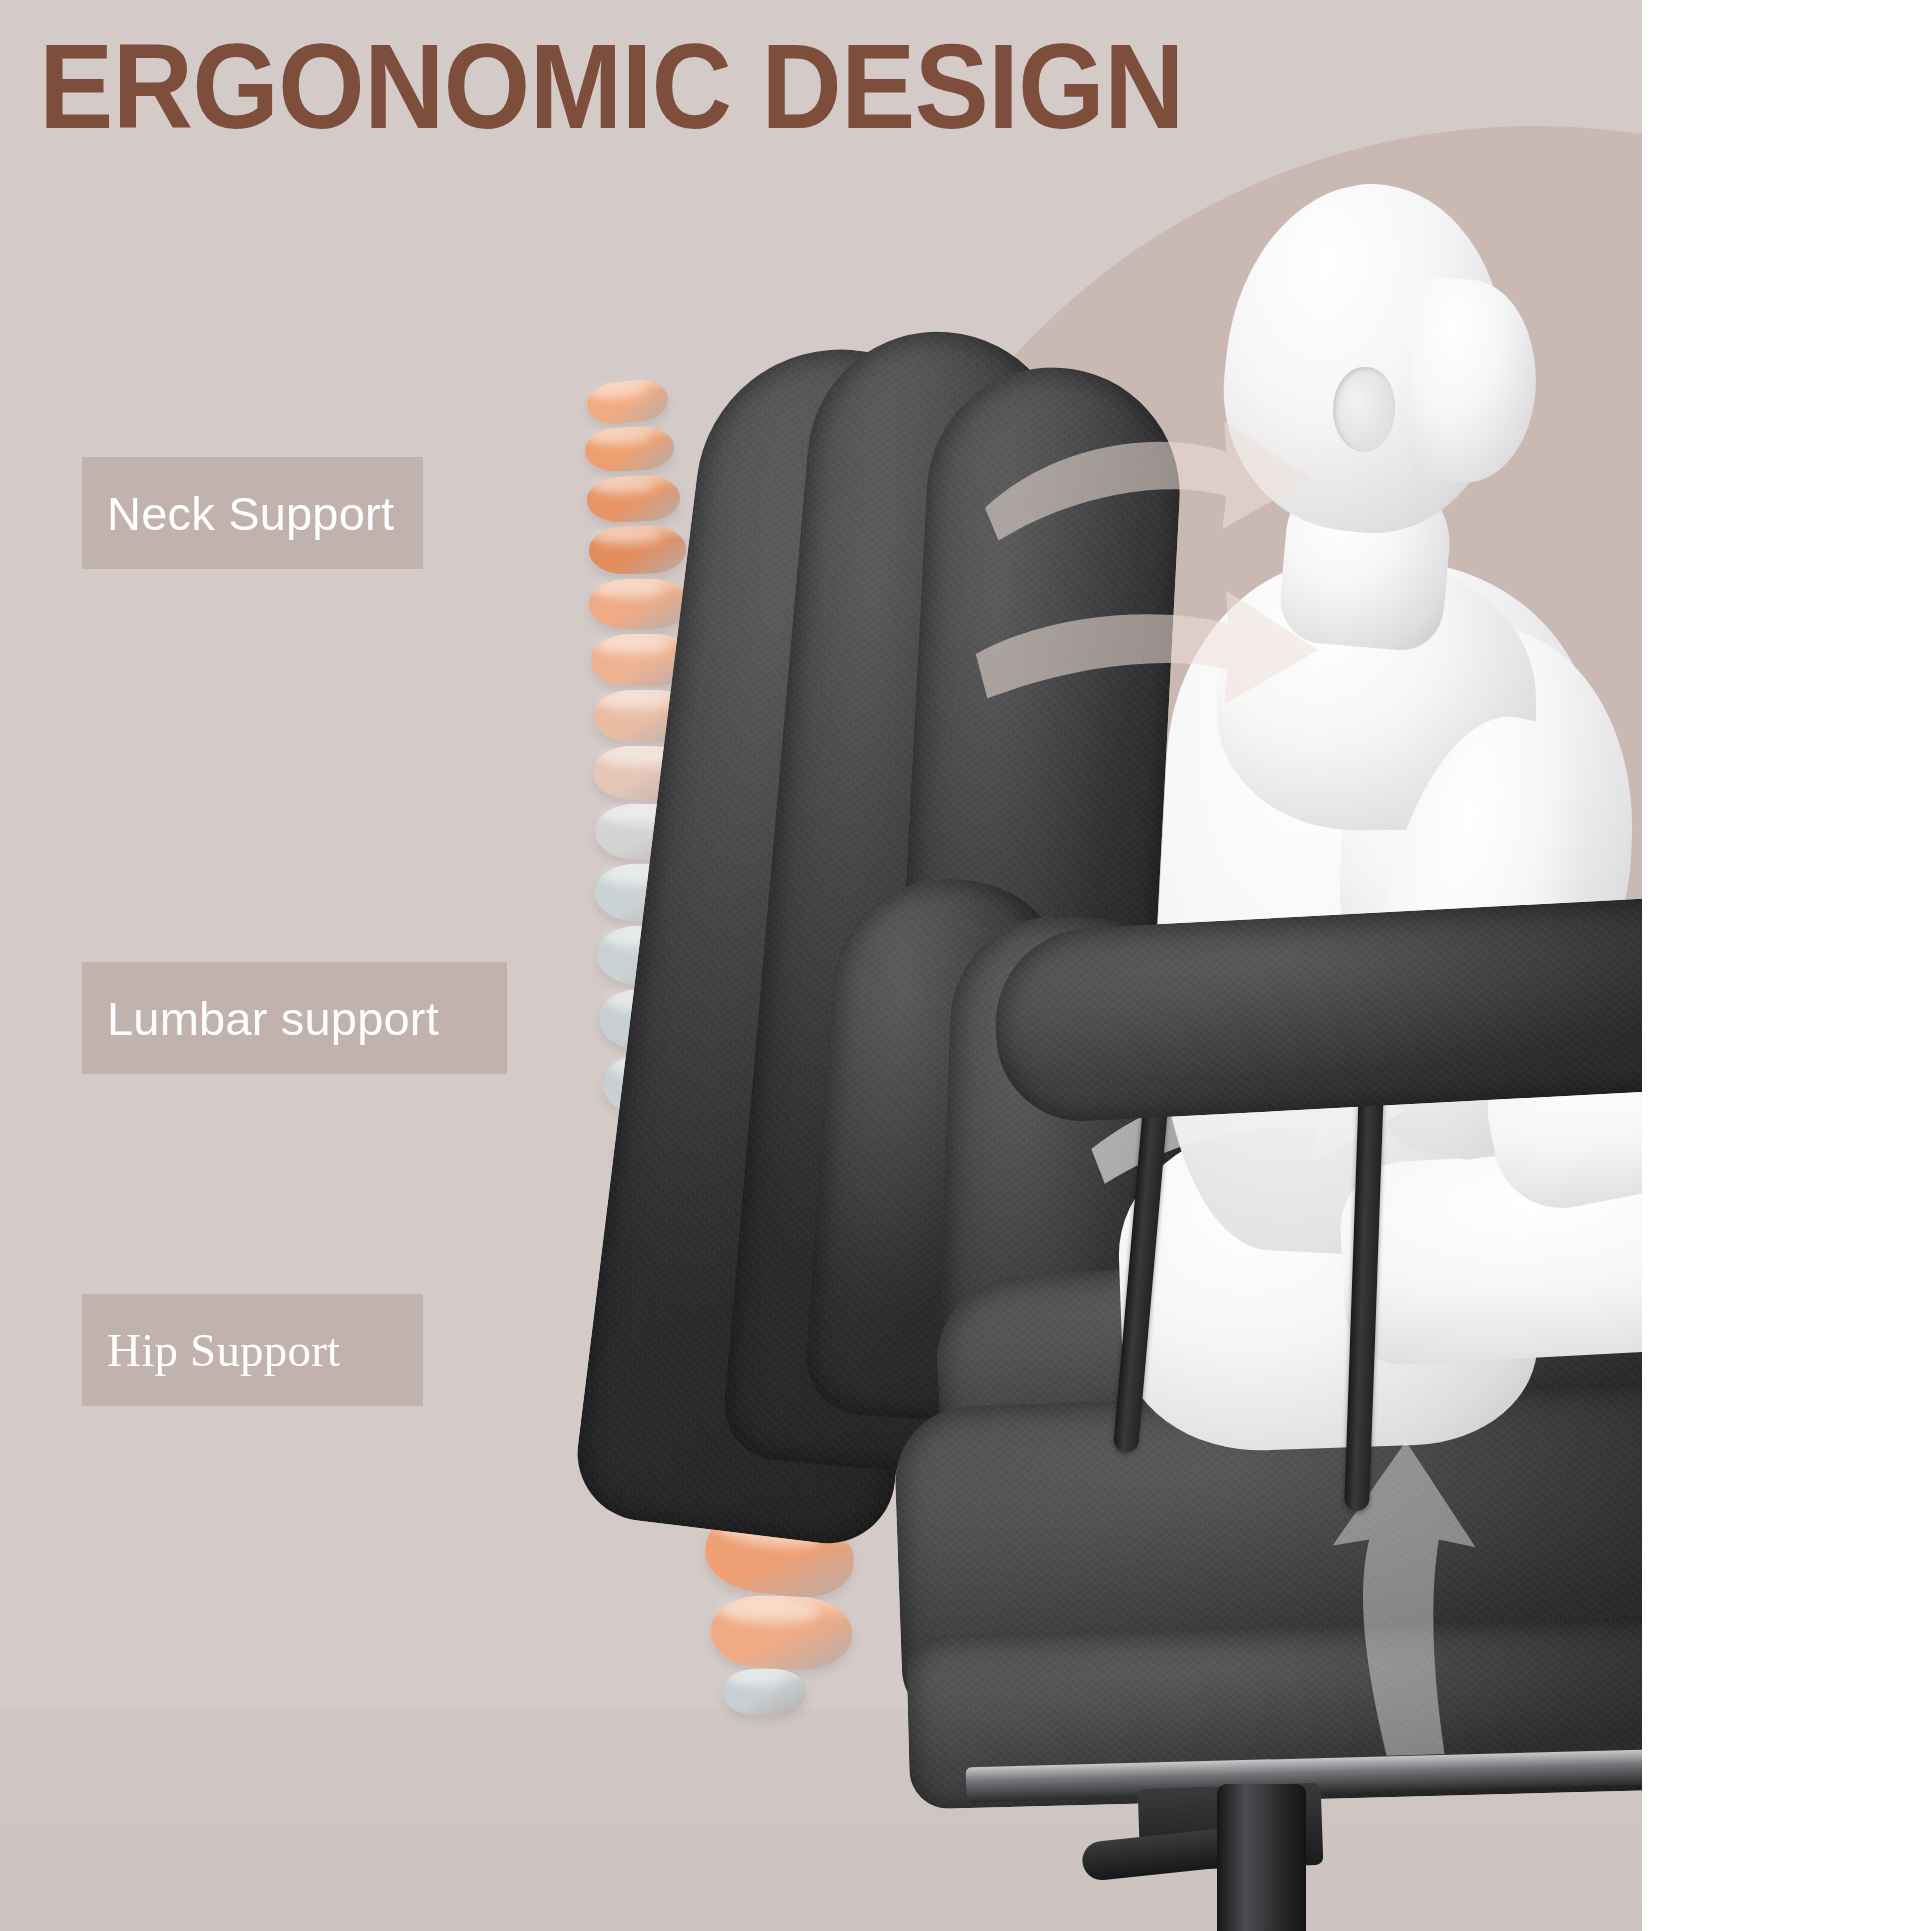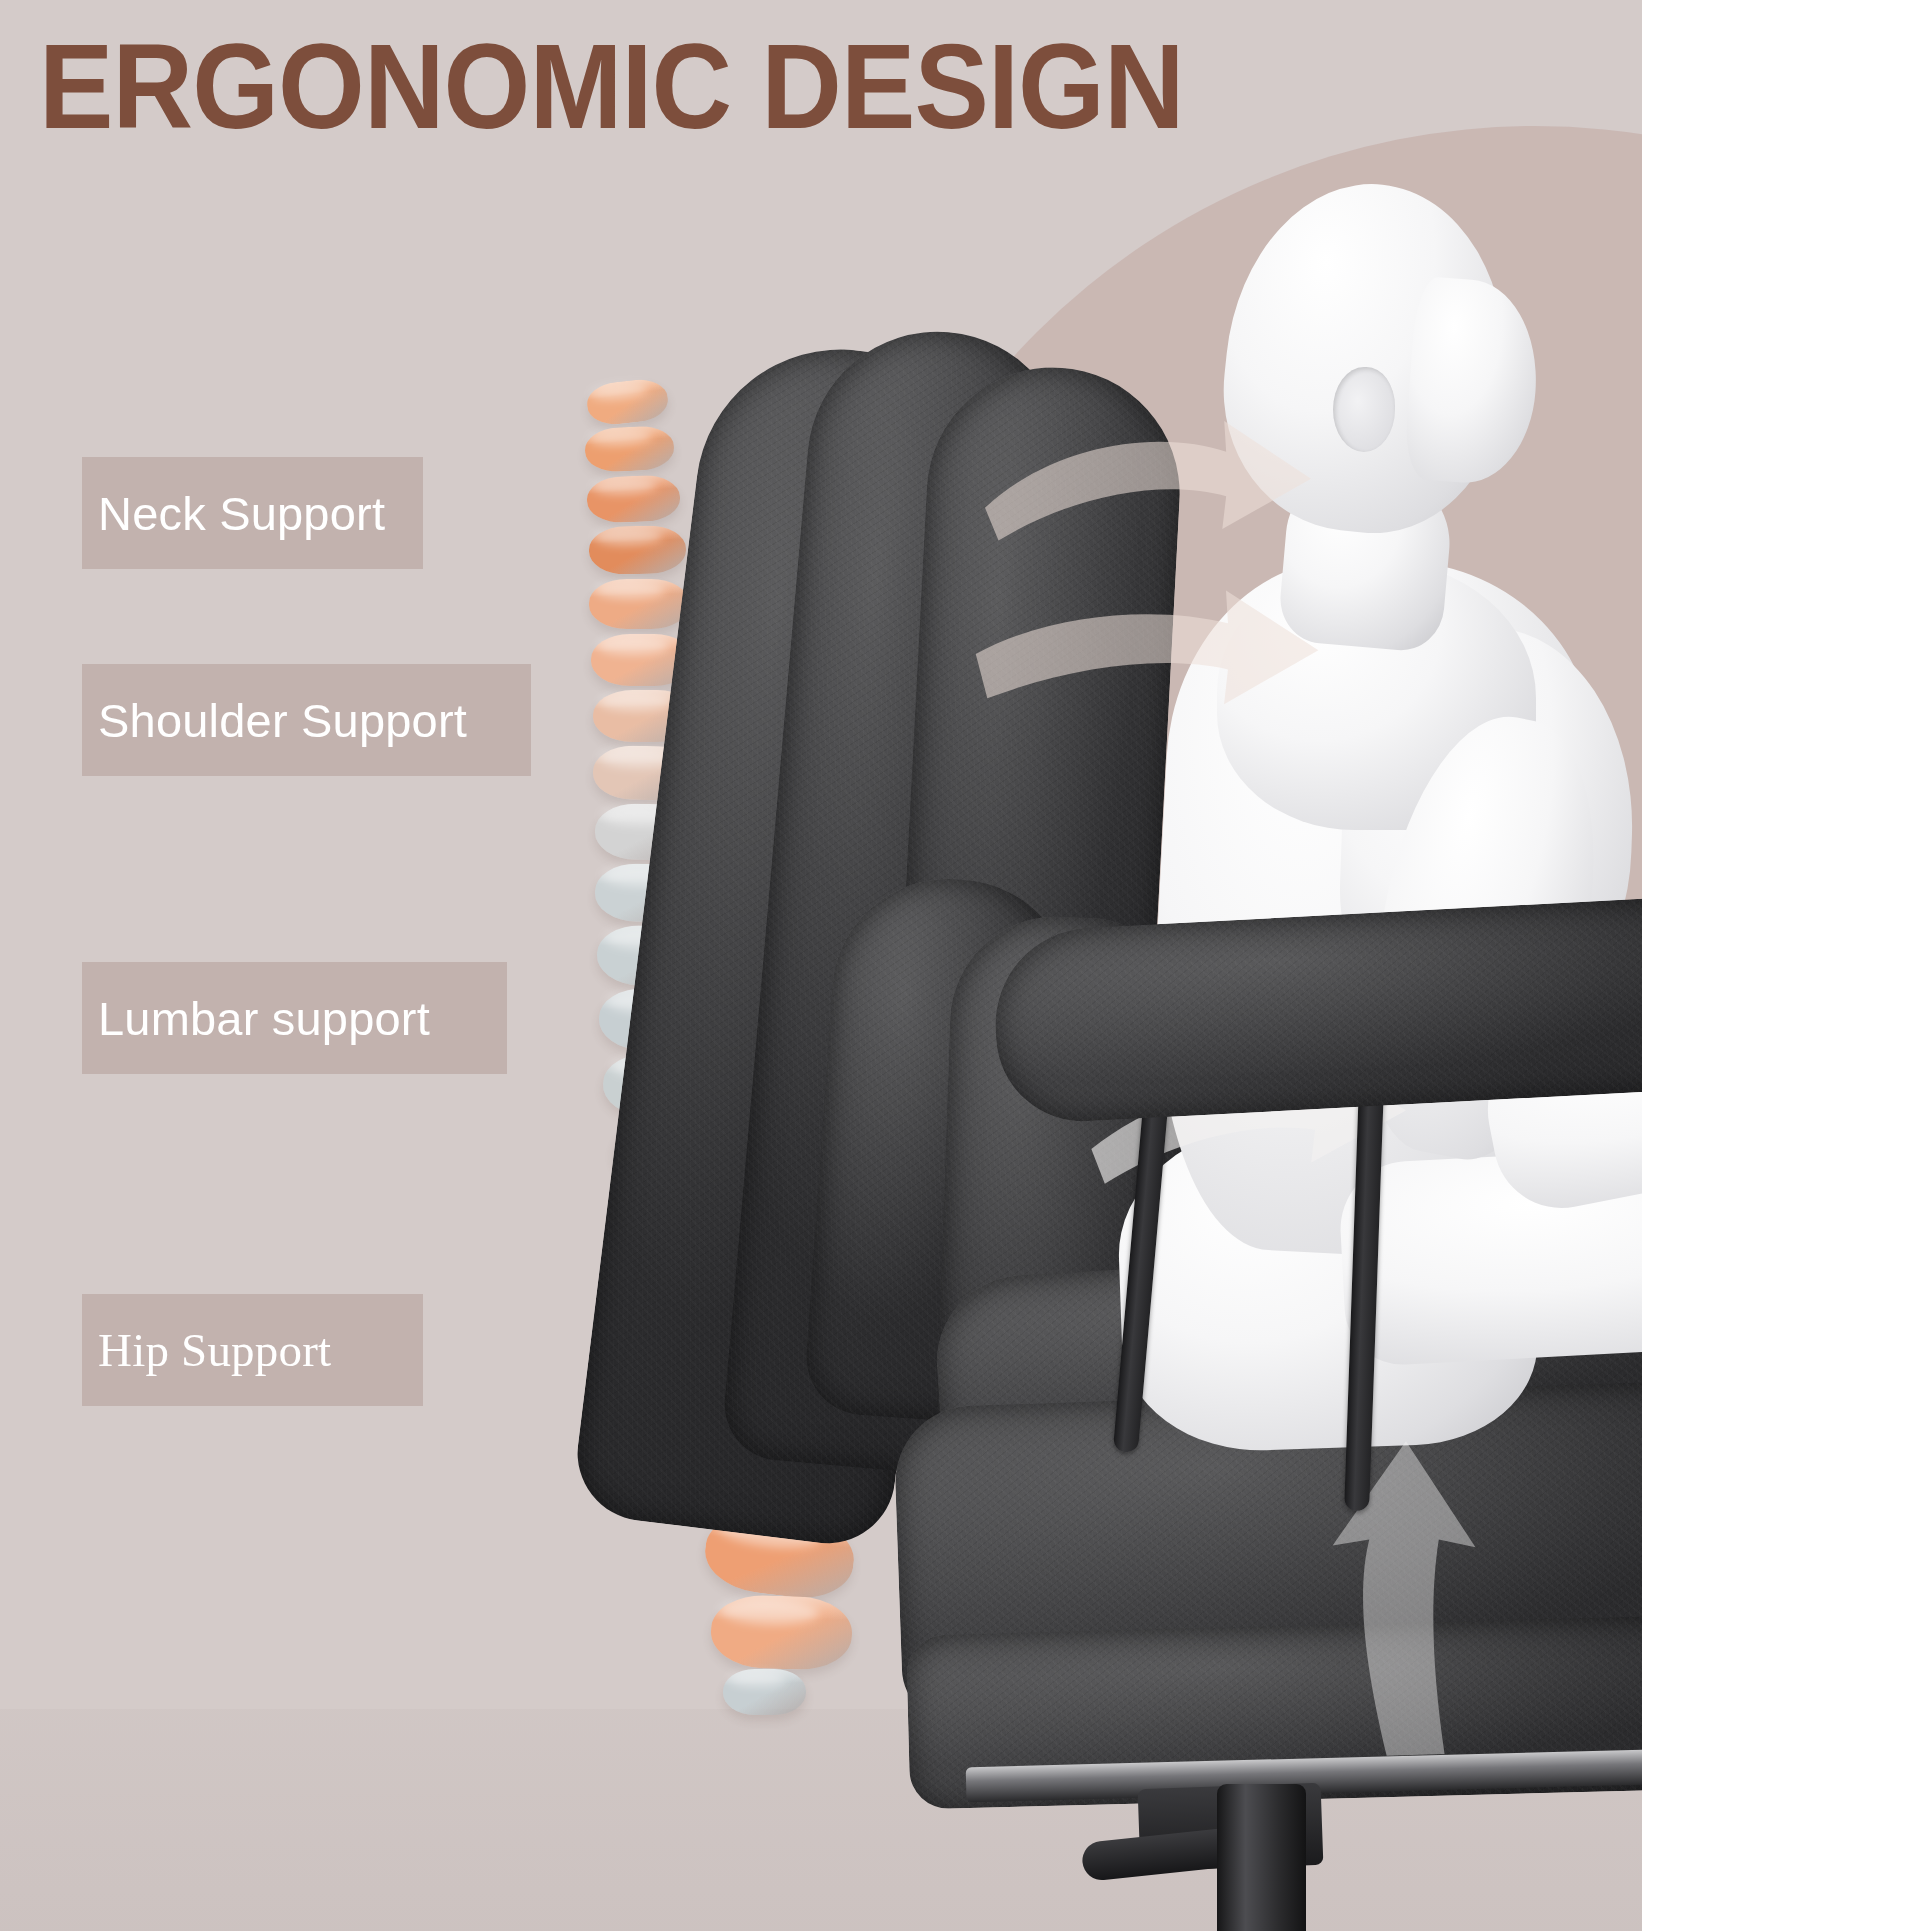--- a/index.html
+++ b/index.html
@@ -40,21 +40,21 @@
     white-space:nowrap;
   }
   
   .chip{
     position:absolute;
     background:#c2b2ae;
     color:#ffffff;
     font-size:47px;
     font-weight:400;
     display:flex;align-items:center;
-    padding:0 16px;
+    padding:0 25px;
     height:112px;
     box-sizing:border-box;
     letter-spacing:0.2px;
   }
   #chip-neck{left:82px;top:457px;width:341px;}
   #chip-shoulder{left:82px;top:664px;width:449px;}
   #chip-lumbar{left:82px;top:962px;width:425px;}
   #chip-hip{left:82px;top:1294px;width:341px;}
 
   
@@ -336,18 +336,17 @@
   </div>
 
   <div class="arrow" id="arrow-hip" style="left:1294px;top:1439px;width:222px;height:319px;opacity:.42;">
     <svg width="222" height="319" viewBox="0 0 230 330">
       <path d="M96 328 C 74 236, 64 160, 78 104 L 40 110 L 116 2 L 188 112 L 150 104
                C 140 168, 144 244, 156 326 Z" fill="#f7f6f6"></path>
     </svg>
   </div>
 
   <div class="chip" id="chip-neck" style="background: rgb(194, 178, 174); color: rgb(255, 255, 255);">Neck Support</div>
-  <div class="chip" id="chip-shoulder" style="background: rgb(194, 178, 174); color: rgb(255, 255, 255);">Shoulder Support</div>
   <div class="chip" id="chip-lumbar" style="background: rgb(194, 178, 174); color: rgb(255, 255, 255);">Lumbar support</div>
   <div class="chip" id="chip-hip" style="background: rgb(194, 178, 174); color: rgb(255, 255, 255); font-family: Liberation Serif, serif;">Hip Support</div>
 
 </div>
 
 
 </body></html>

